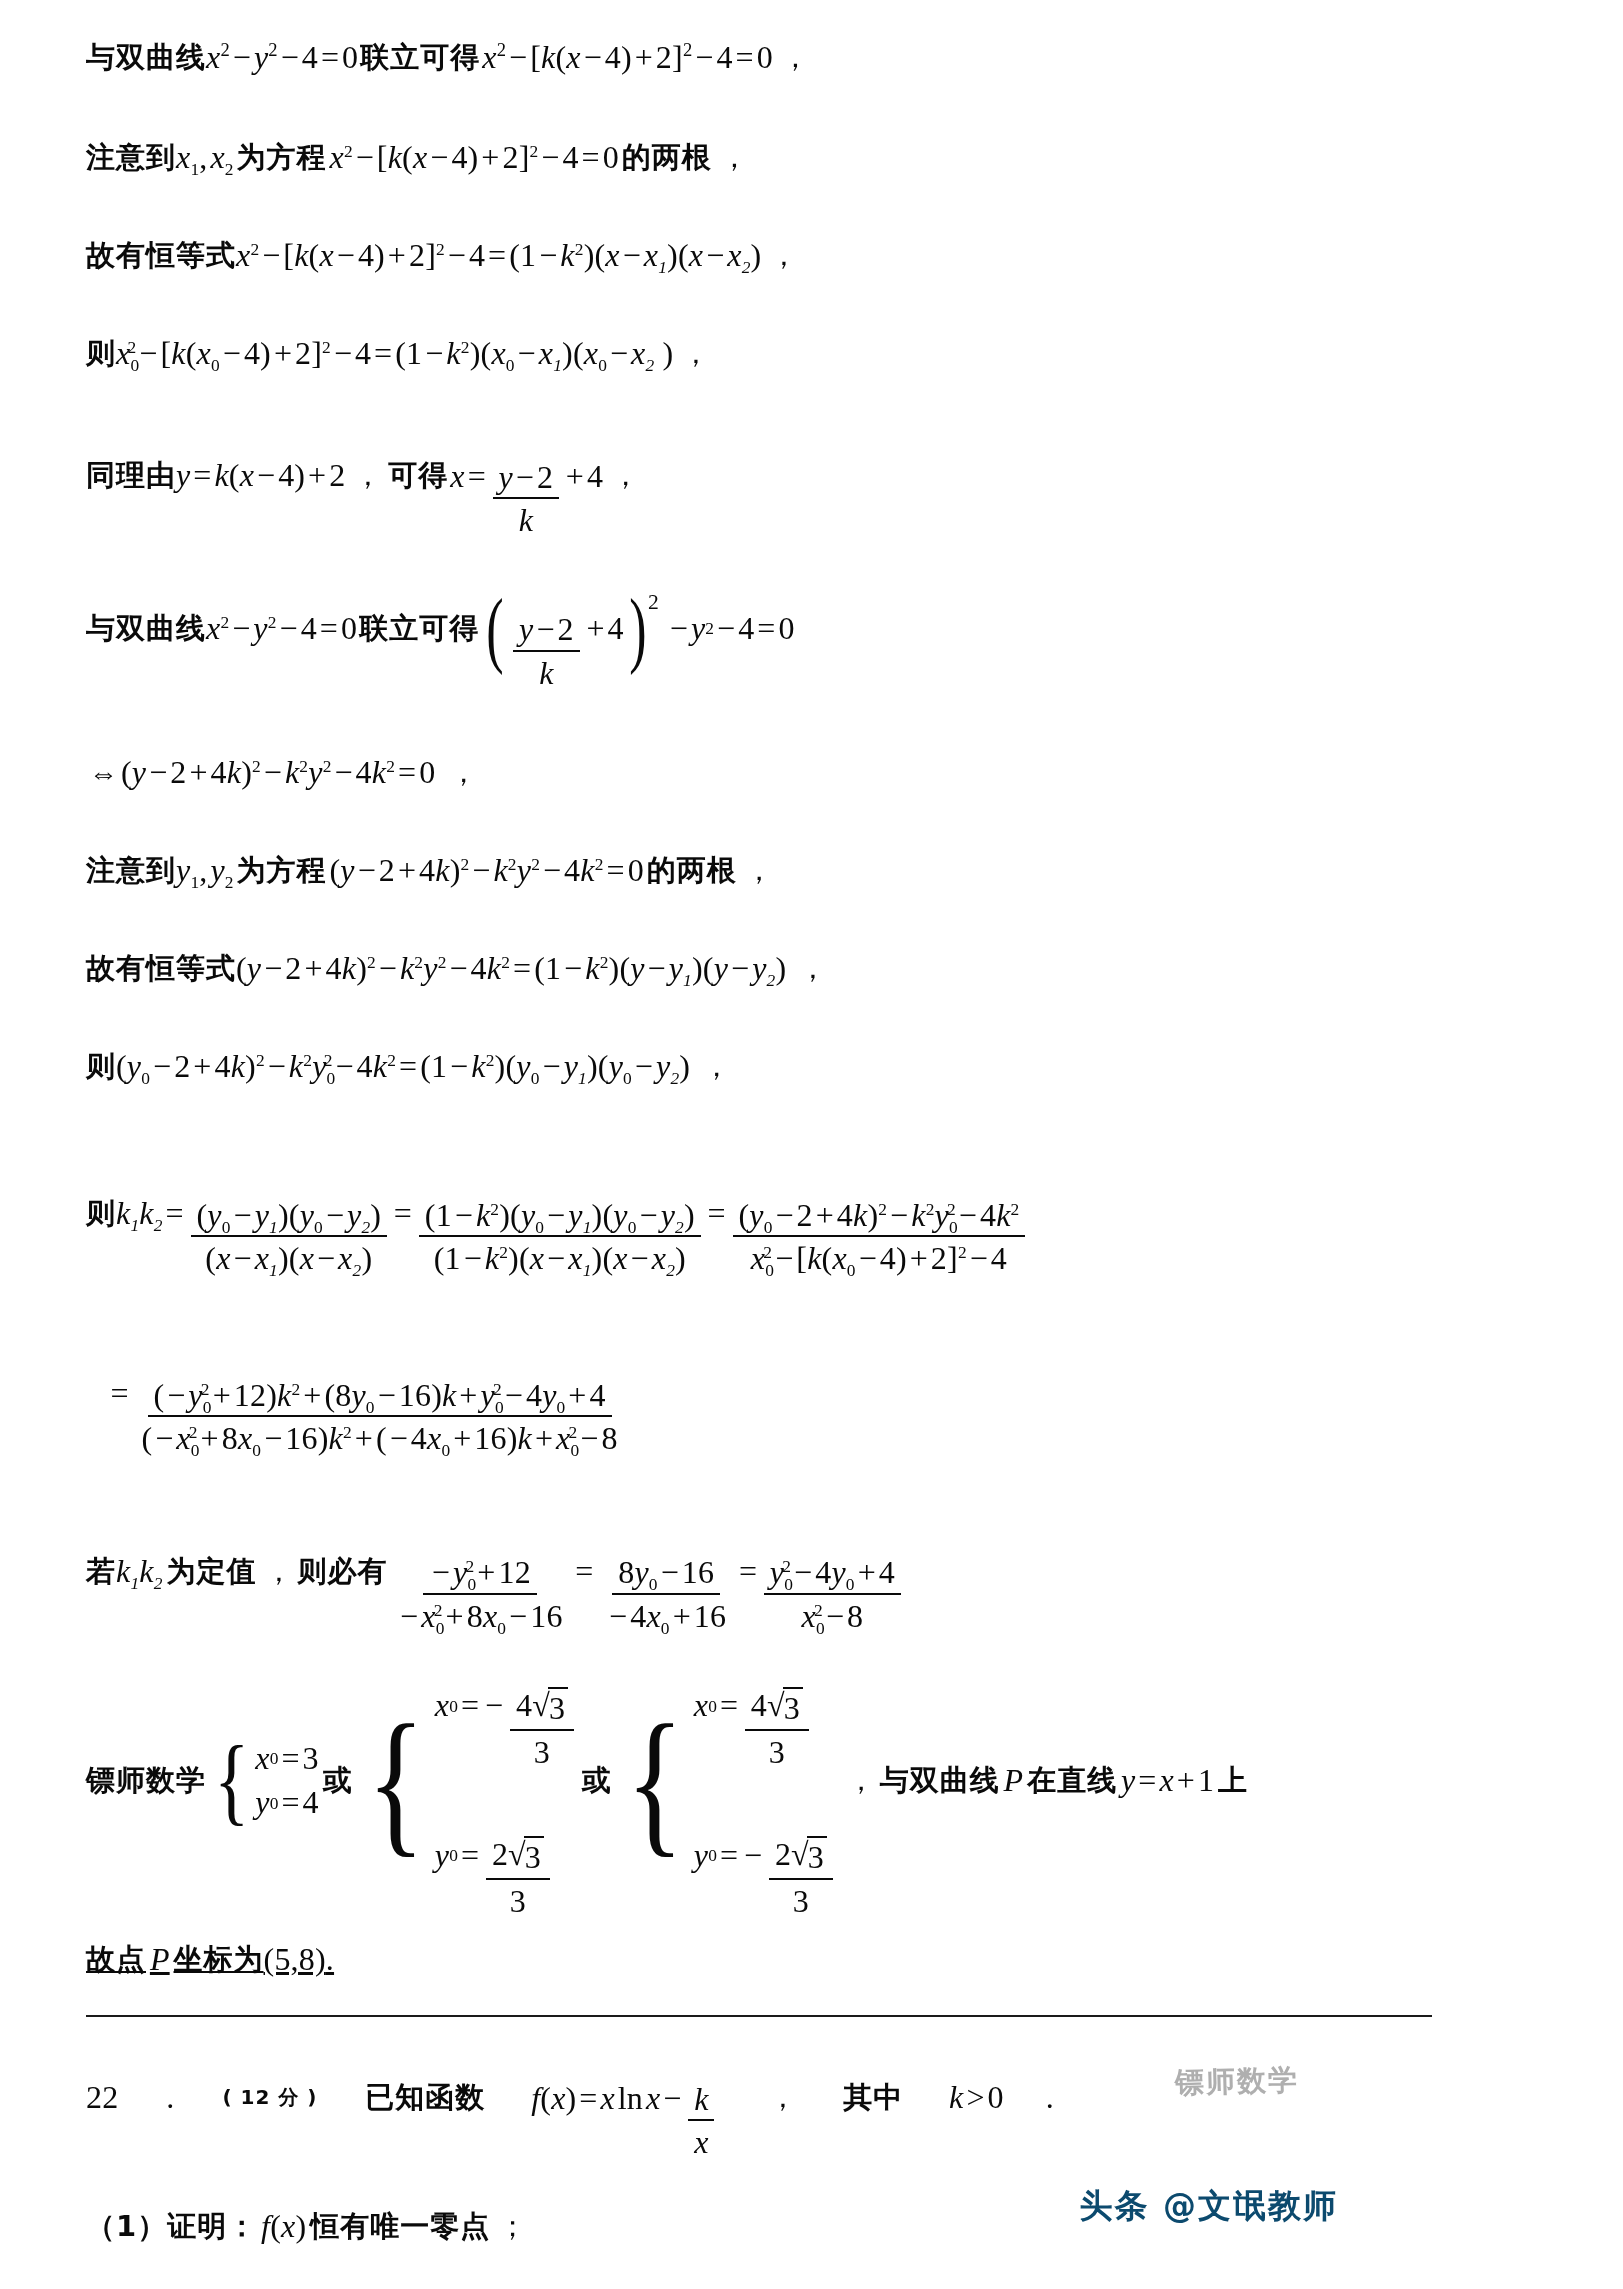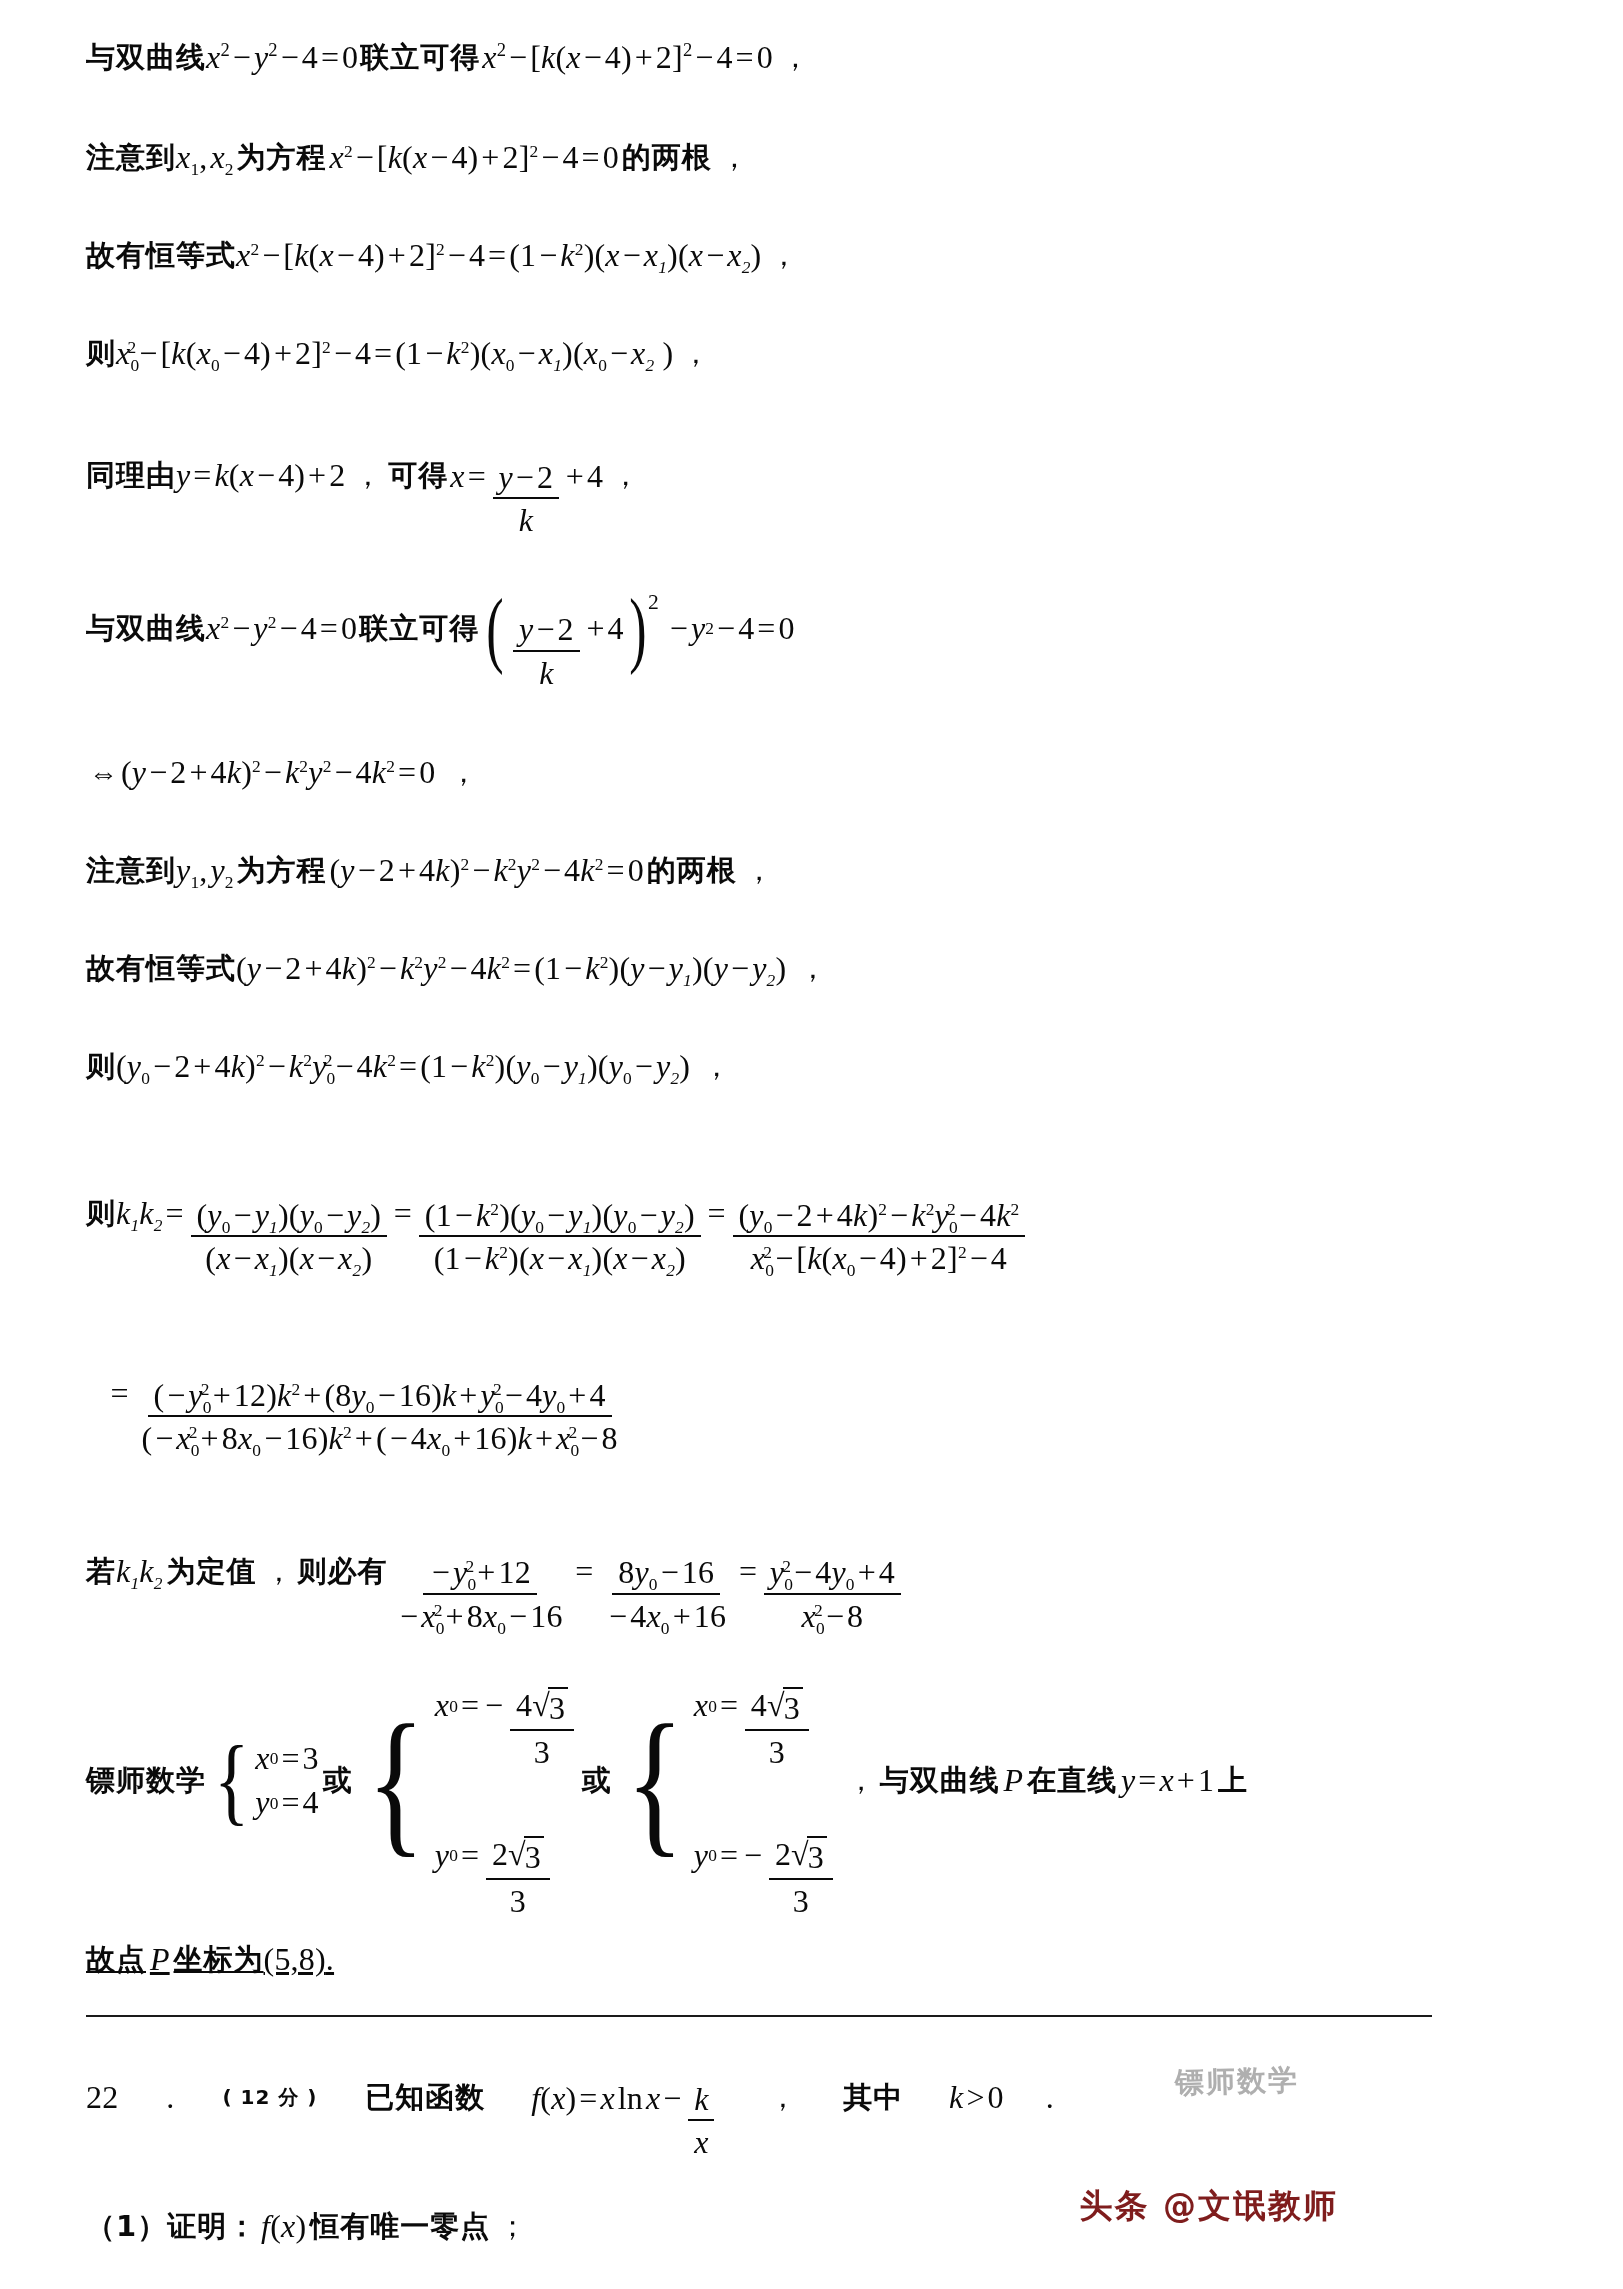--- a/index.html
+++ b/index.html
@@ -161,21 +161,21 @@
     width: 1346px;
   }
   .footer-wm {
     position: absolute;
     right: 86px;
     bottom: 61px;
     font-family: "DejaVu Sans", "Liberation Sans", sans-serif;
     font-weight: 700;
     font-size: 33px;
     letter-spacing: 2px;
-    color: #7f1d1d;
+    color: #0c4a6e;
     white-space: nowrap;
   }
   .wm-overlap {
     position: absolute;
     right: 125px;
     top: 2062px;
     font-family: "DejaVu Sans", "Liberation Sans", sans-serif;
     font-weight: 700;
     font-size: 29px;
     color: #6e6e6e;

